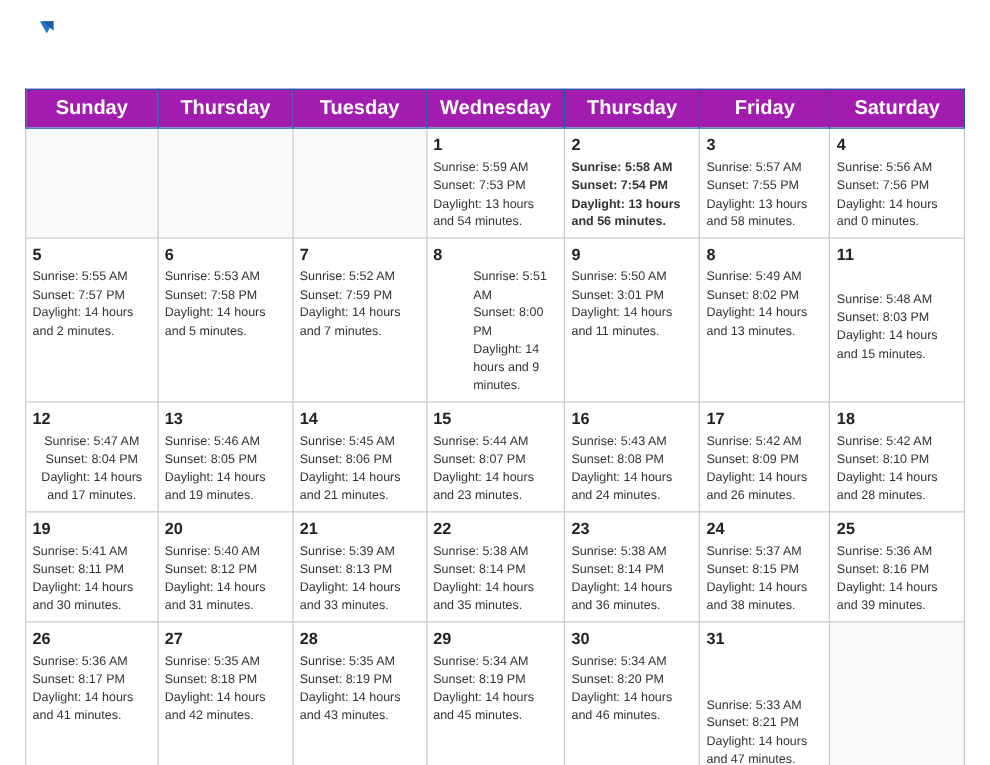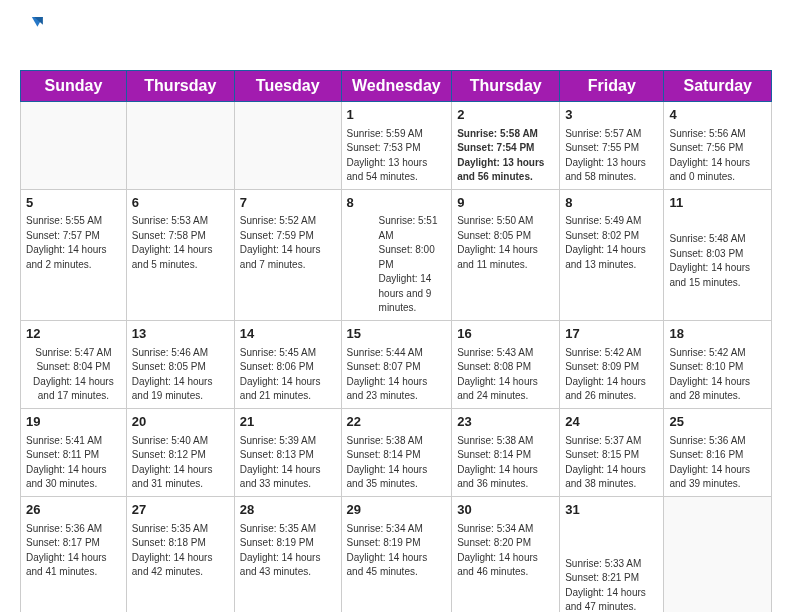--- a/index.html
+++ b/index.html
@@ -180,21 +180,21 @@
           </td>
           <td>
             <div class="day-num">8</div>
             <div class="day-info" style="white-space: pre-line; margin-left: 32px;">Sunrise: 5:51 AM
 Sunset: 8:00 PM
 Daylight: 14 hours and 9 minutes.</div>
           </td>
           <td>
             <div class="day-num">9</div>
             <div class="day-info" style="white-space: pre-line;">Sunrise: 5:50 AM
-Sunset: 8:05 PM
+Sunset: 3:01 PM
 Daylight: 14 hours and 11 minutes.</div>
           </td>
           <td>
             <div class="day-num">8</div>
             <div class="day-info" style="white-space: pre-line;">Sunrise: 5:49 AM
 Sunset: 8:02 PM
 Daylight: 14 hours and 13 minutes.</div>
           </td>
           <td>
             <div class="day-num">11</div>

